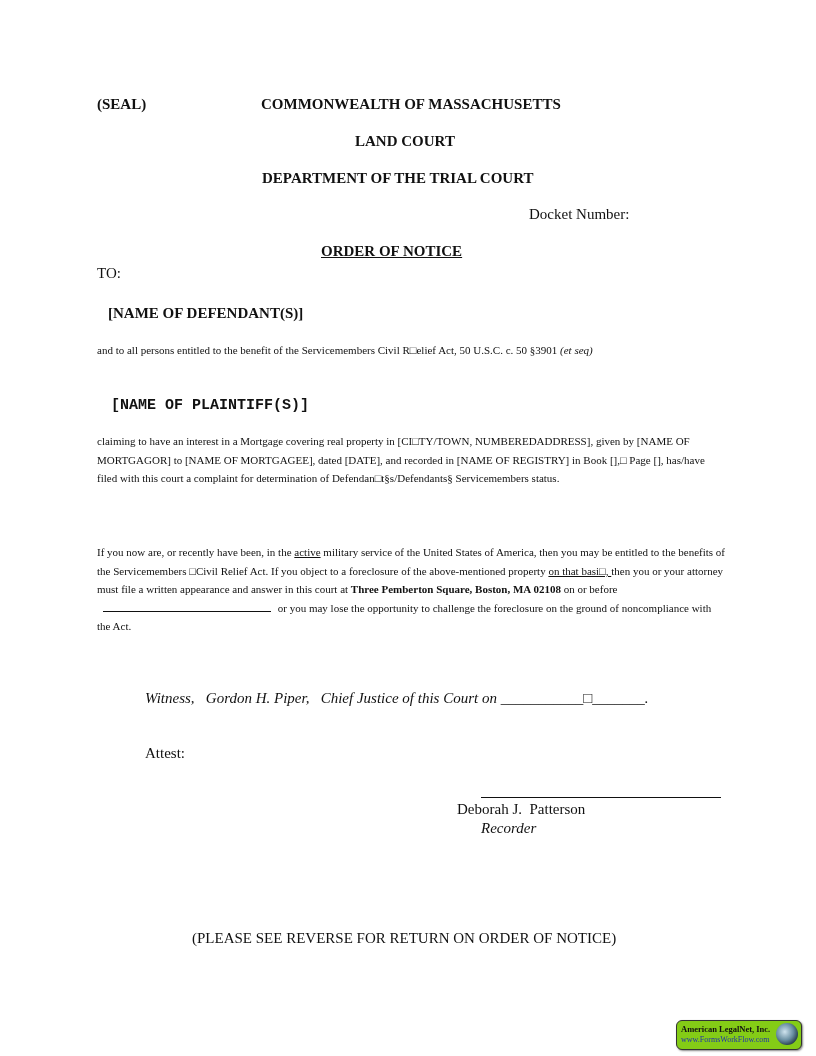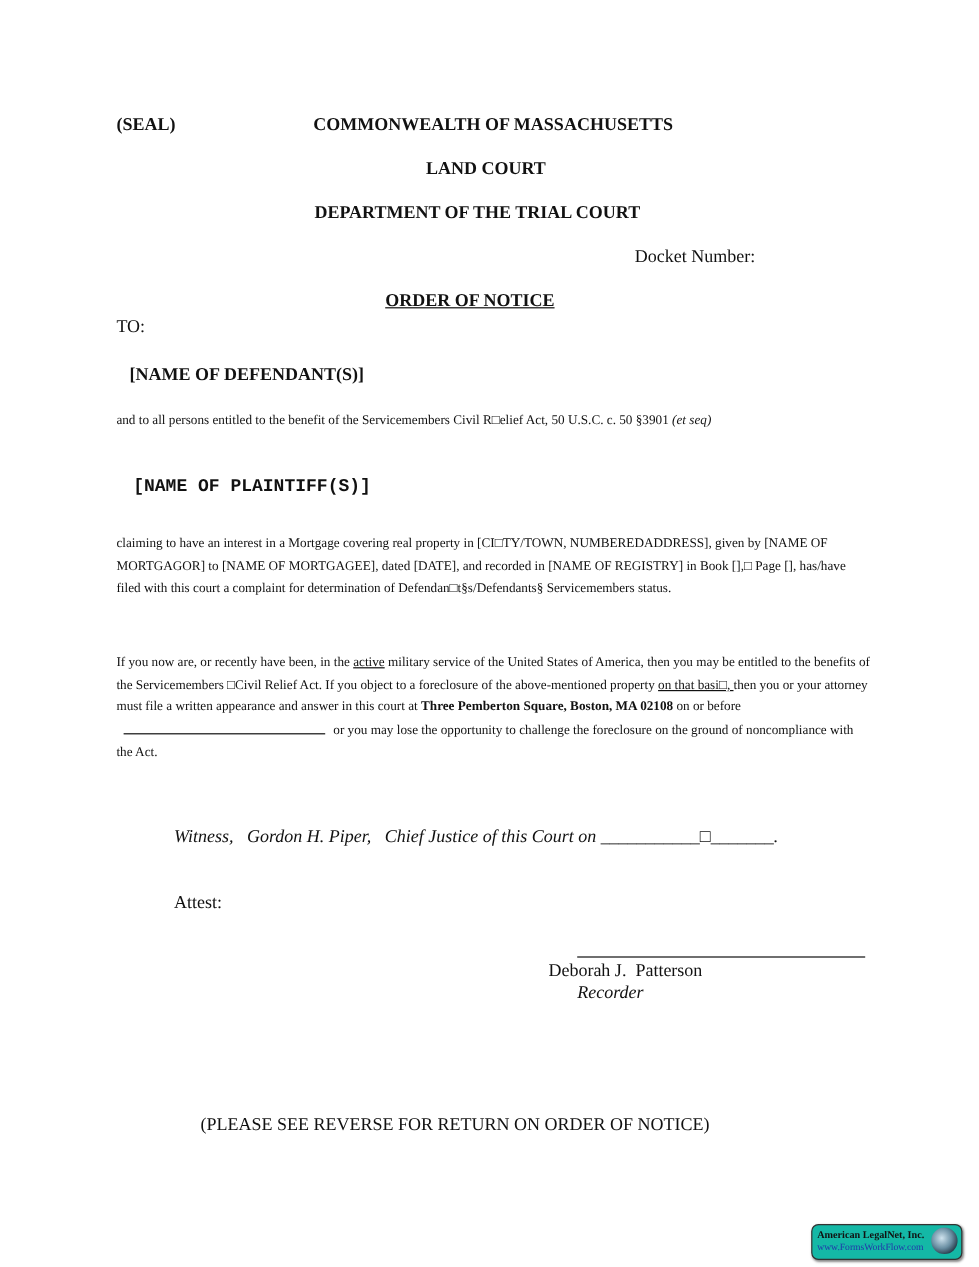--- a/index.html
+++ b/index.html
@@ -7,21 +7,21 @@
          font-family:"Liberation Serif", "DejaVu Serif", serif; color:#111; font-size:15px; }
   .abs { position:absolute; white-space:nowrap; }
   .b { font-weight:bold; }
   .para { position:absolute; left:97px; width:630px; line-height:18.6px; font-size:11px; }
   .u { text-decoration:underline; }
   .ital { font-style:italic; }
   .title { font-size:15px; font-weight:bold; text-decoration:underline; }
   .blank { display:inline-block; border-bottom:1px solid #111; height:12px; vertical-align:baseline; }
   .sigline { position:absolute; left:481px; top:797px; width:240px; border-top:1.5px solid #111; }
   .logo { position:absolute; left:676px; top:1020px; width:124px; height:28px; border:1.5px solid #333;
-          border-radius:6px; background:#14b8a6; box-shadow:1px 1px 2px #888; }
+          border-radius:6px; background:#84cc16; box-shadow:1px 1px 2px #888; }
   .logo .l1 { position:absolute; left:4px; top:3px; font-size:8.5px; font-weight:bold; color:#111; }
   .logo .l2 { position:absolute; left:4px; top:14px; font-size:8px; color:#2233aa; }
   .logo .orb { position:absolute; right:3px; top:2px; width:22px; height:22px; border-radius:50%;
                background:radial-gradient(circle at 40% 40%, #cfe3ee 0%, #6a8fa3 45%, #1c2f3d 80%); }
 </style>
 </head>
 <body>
 
 <div>
 
@@ -35,36 +35,36 @@
   <div class="abs" style="left:97px; top:265px;">TO:</div>
 
   <div class="abs b" style="left:108px; top:305px;">[NAME OF DEFENDANT(S)]</div>
 
   <div class="para" style="top:341px;">
     <span>and to all persons entitled to the benefit of the Servicemembers Civil R□elief Act, 50 U.S.C. c. 50 §3901 </span><span class="ital">(et seq)</span>
   </div>
 
   <div class="abs b" style="left:111px; top:397px;font-family:Liberation Mono, monospace;">[NAME OF PLAINTIFF(S)]</div>
 
-  <div class="para" style="top:444px;">claiming to have an interest in a Mortgage covering real property in [CI□TY/TOWN, NUMBEREDADDRESS], given by [NAME OF MORTGAGOR] to [NAME OF MORTGAGEE], dated [DATE], and recorded in [NAME OF REGISTRY] in Book [],□ Page [], has/have filed with this court a complaint for determination of Defendan□t§s/Defendants§ Servicemembers status.</div>
+  <div class="para" style="top:432px;">claiming to have an interest in a Mortgage covering real property in [CI□TY/TOWN, NUMBEREDADDRESS], given by [NAME OF MORTGAGOR] to [NAME OF MORTGAGEE], dated [DATE], and recorded in [NAME OF REGISTRY] in Book [],□ Page [], has/have filed with this court a complaint for determination of Defendan□t§s/Defendants§ Servicemembers status.</div>
 
   <div class="para" style="top:543px;">
     <span>If you now are, or recently have been, in the </span><span class="u">active</span><span> military service of the United States of America, then you may be entitled to the benefits of the Servicemembers □Civil Relief Act.  If you object to a foreclosure of the above-mentioned property </span><span class="u">on that basi□, </span><span>then you or your attorney must file a written appearance and answer in this court at </span><span class="b">Three Pemberton Square, Boston, MA 02108</span><span> on or before </span><span class="blank" style="width:168px; margin:0 4px 0 6px;"></span><span> or you may lose the opportunity to challenge the foreclosure on the ground of noncompliance with the Act.</span>
   </div>
 
   <div class="abs" style="left:145px; top:690px;font-style:italic;">
     <span style="white-space:pre;">Witness,   Gordon H. Piper,   Chief Justice of this Court on </span><span>___________□_______.</span>
   </div>
 
   <div class="abs" style="left:145px; top:745px;">Attest:</div>
 
   <div class="sigline"></div>
   <div class="abs" style="left:457px; top:801px; white-space:pre;">Deborah J.  Patterson</div>
   <div class="abs" style="left:481px; top:820px;font-style:italic;">Recorder</div>
 
-  <div class="abs" style="left:167px; top:930px;">(PLEASE SEE REVERSE FOR RETURN ON ORDER OF NOTICE)</div>
+  <div class="abs" style="left:192px; top:930px;">(PLEASE SEE REVERSE FOR RETURN ON ORDER OF NOTICE)</div>
 
   <div class="logo">
     <span class="l1">American LegalNet, Inc.</span>
     <span class="l2">www.FormsWorkFlow.com</span>
     <span class="orb"></span>
   </div>
 </div>
 
 </body></html>

